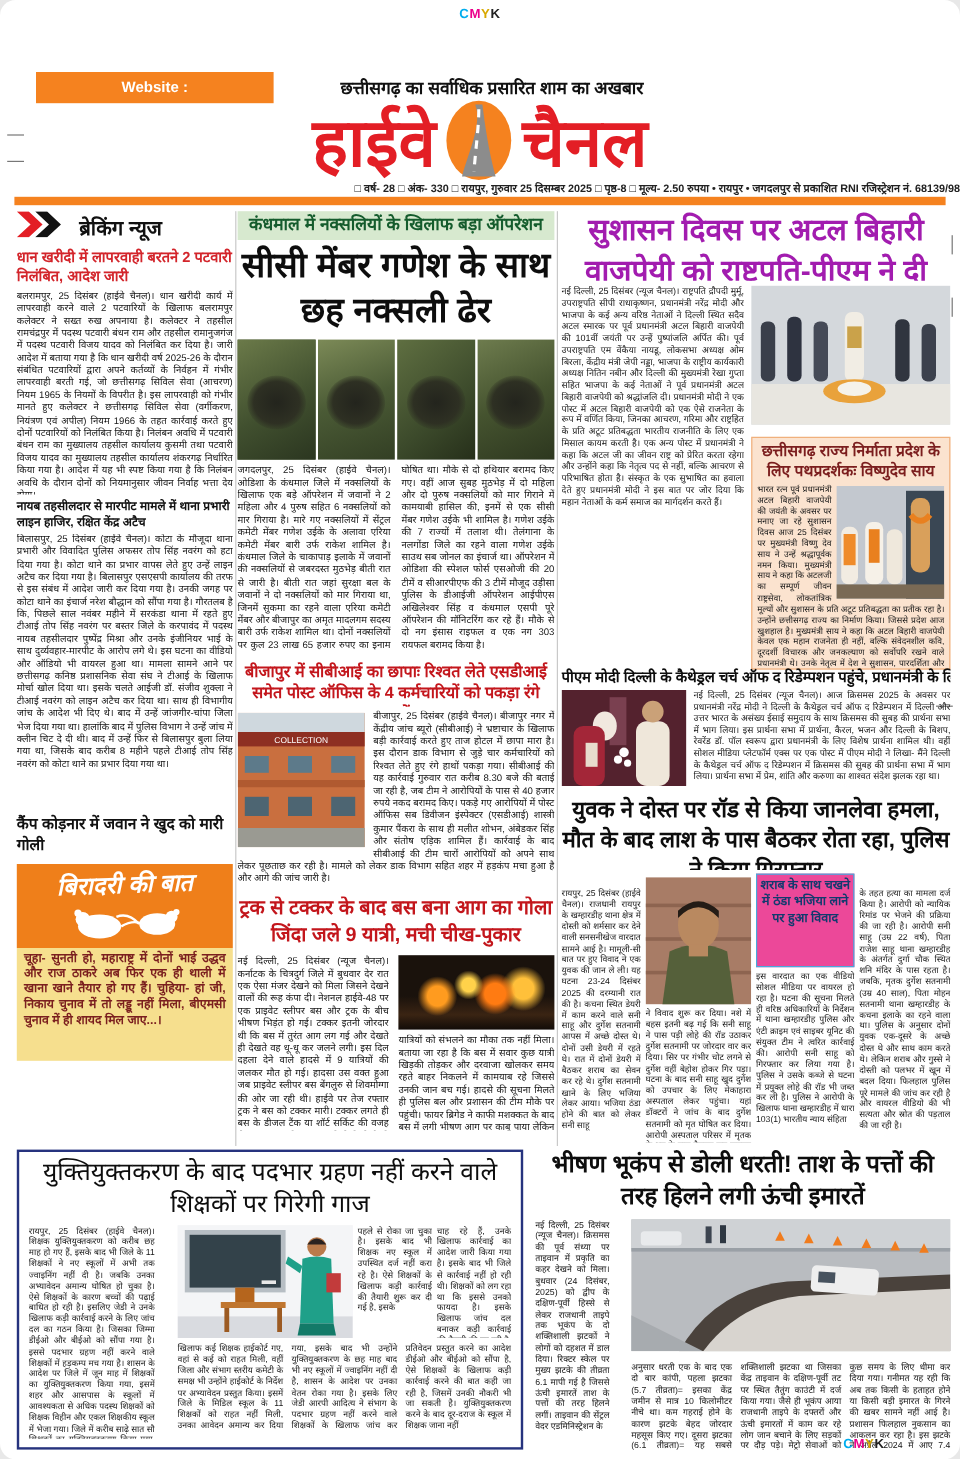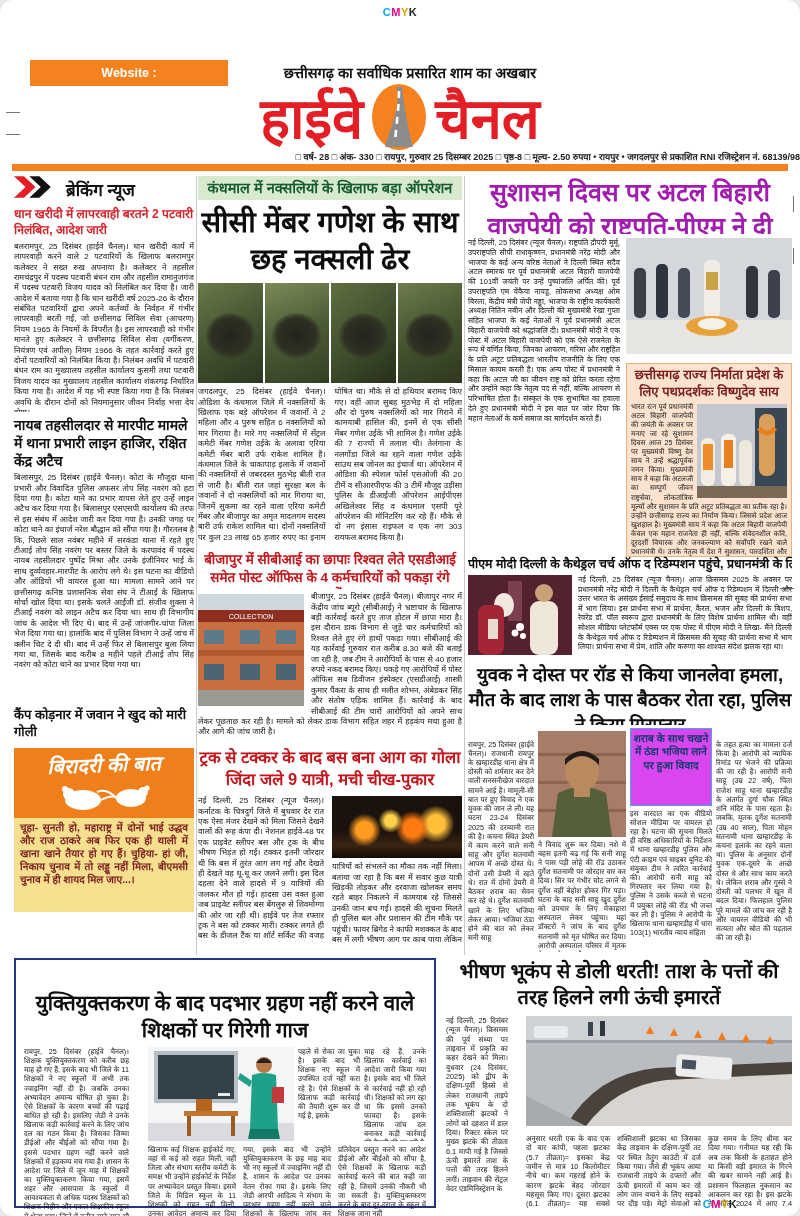--- a/index.html
+++ b/index.html
@@ -17,21 +17,21 @@
   .logo-row{left:0;right:0;top:84px;display:flex;justify-content:center;align-items:center;gap:8px;height:70px;}
   .logo-word{font-size:56px;font-weight:bold;color:#e31e25;line-height:1;}
   .colophon{left:0;right:0;top:150px;text-align:right;font-size:9px;font-weight:bold;color:#222;}
   .orange-bar{left:12px;top:164px;width:776px;height:7px;background:#f5821f;}
   .vrule{position:absolute;width:1px;background:#c9c9c9;}
   
   .col-left{left:14px;top:176px;width:180px;}
   .brk-head{display:flex;align-items:center;gap:6px;height:26px;}
   .brk-label{font-size:17px;font-weight:bold;color:#111;}
   .lh1{font-size:12.2px;font-weight:bold;line-height:1.3;color:#d3252b;margin-top:5px;}
-  .lh2{font-size:14px;font-weight:bold;line-height:1.3;color:#111;margin-top:4px;}
+  .lh2{font-size:10px;font-weight:bold;line-height:1.3;color:#111;margin-top:4px;}
   .lbody{font-size:8px;line-height:1.3;margin-top:3px;}
   .biradari{margin-top:7px;width:180px;}
   .bir-top{background:#ef7f1a;height:70px;text-align:center;overflow:hidden;}
   .bir-title{color:#fff;font-size:20px;font-weight:bold;font-style:italic;transform:rotate(-2deg);padding-top:3px;}
   .bir-bottom{background:#f6df8e;height:86px;padding:4px 6px;font-size:10.3px;font-weight:bold;
     color:#7b1f1f;line-height:1.25;text-align:justify;overflow:hidden;}
   
   .col-mid{left:198px;top:176px;width:264px;}
   .kicker{height:24px;background:#d7e9cf;color:#155c2d;font-size:14.5px;font-weight:bold;
     text-align:center;line-height:24px;overflow:hidden;}
@@ -75,27 +75,27 @@
   .church-photo{width:104px;height:80px;}
   .church-text{flex:1;font-size:7.5px;line-height:1.28;}
   .murder-h{margin-top:4px;font-size:18.5px;font-weight:bold;color:#0d0d0d;text-align:center;line-height:1.35;height:62px;overflow:hidden;}
   .murder-row{display:flex;gap:4px;margin-top:4px;height:224px;align-items:center;}
   .mc{font-size:7.2px;line-height:1.28;}
   .mc1{width:66px;}
   .mc2{width:88px;}
   .mug{width:88px;height:106px;}
   .mc2t{margin-top:3px;height:112px;overflow:hidden;}
   .mc3{width:82px;}
-  .bluebox{background:#d946ef;border:1px solid #49a8dd;height:70px;font-size:10.5px;font-weight:bold;
+  .bluebox{background:#ec4899;border:1px solid #49a8dd;height:70px;font-size:10.5px;font-weight:bold;
     color:#123a6e;text-align:center;line-height:1.3;padding:3px 2px;overflow:hidden;}
   .mc3t{margin-top:3px;height:146px;overflow:hidden;}
   .mc4{flex:1;}
   
   .teacher-box{left:14px;top:958px;width:422px;height:250px;border:2px solid #26337e;padding:4px 8px;box-sizing:border-box;}
-  .teach-h{font-size:20.5px;font-weight:bold;color:#0d0d0d;text-align:center;line-height:1.3;height:54px;overflow:hidden;margin-top:26px;}
+  .teach-h{font-size:20.5px;font-weight:normal;color:#0d0d0d;text-align:center;line-height:1.3;height:54px;overflow:hidden;}
   .teach-row{display:flex;gap:19px;margin-top:3px;}
   .teach-c1{width:122px;font-size:7.2px;line-height:1.27;height:178px;}
   .teach-right{width:278px;}
   .teach-toprow{display:flex;gap:4px;height:94px;}
   .illo{width:146px;height:94px;background:#f4f5f7;}
   .teach-ca{width:62px;font-size:7.2px;line-height:1.27;}
   .teach-cb{width:62px;font-size:7.2px;line-height:1.27;}
   .teach-bottom{margin-top:4px;height:78px;font-size:7.2px;line-height:1.27;column-count:3;column-gap:7px;}
   
   .quake{left:446px;top:958px;width:346px;}

